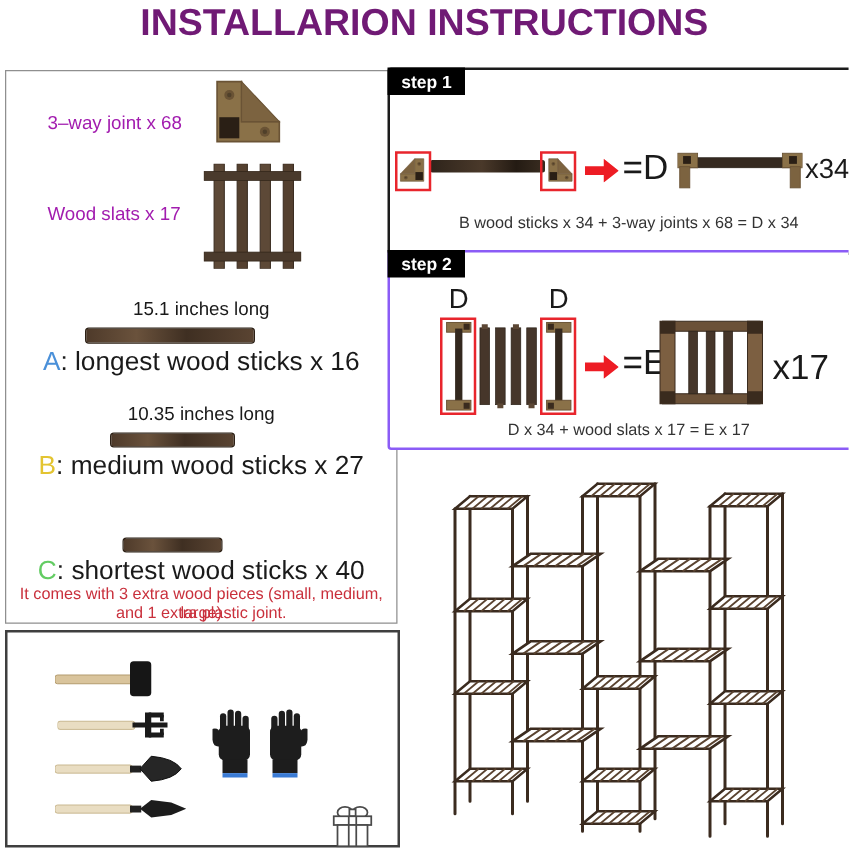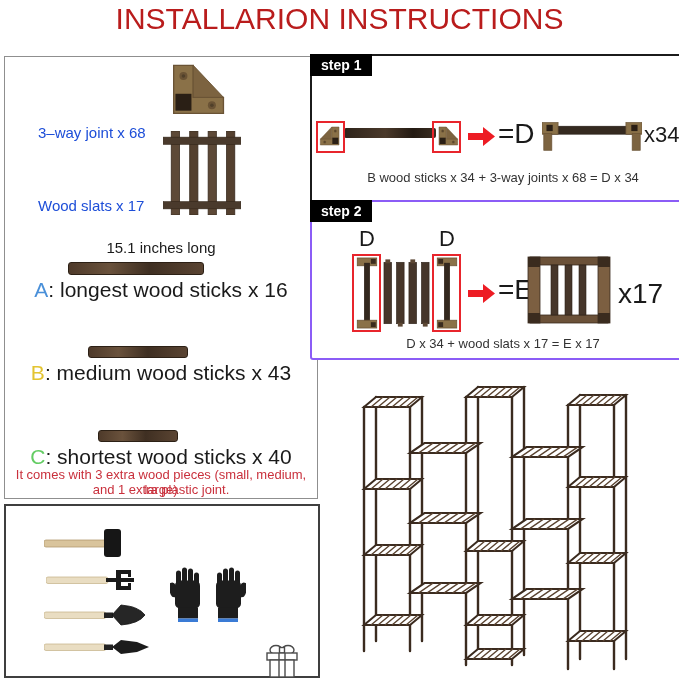--- a/index.html
+++ b/index.html
@@ -1,28 +1,28 @@
 <!DOCTYPE html>
 <html><head>
 <meta charset="utf-8">
 <style>
   html,body{margin:0;padding:0;background:#fff;}
   .page{position:relative;width:679px;height:681px;background:#fff;overflow:hidden;
         font-family:"Liberation Sans",sans-serif;color:#111;}
   .abs{position:absolute;}
   .title{position:absolute;top:2px;left:0;width:100%;text-align:center;
-         font-size:30px;font-weight:normal;letter-spacing:0;color:#b91c1c;}
+         font-size:30px;font-weight:bold;letter-spacing:0;color:#701a75;}
   .box{position:absolute;background:#fff;padding-left:16px;}
   #parts-box{left:4px;top:56px;width:296px;height:441px;border:1px solid #8f8f8f;}
   #tools-box{left:4px;top:504px;width:296px;height:170px;border:2px solid #3f3f3f;}
   #step1-box{left:310px;top:54px;width:366px;height:146px;border:2px solid #1b1b1b;border-radius:3px;}
   #step2-box{left:310px;top:200px;width:366px;height:156px;border:2px solid #8b5cf6;border-radius:3px;}
   .step-badge{position:absolute;top:-2px;left:-2px;background:#000;color:#fff;
               font-weight:bold;font-size:14px;padding:3px 11px;}
-  .part-label{position:absolute;font-size:15px;color:#1d4ed8;margin-top:34px;}
+  .part-label{position:absolute;font-size:15px;color:#a21caf;}
   .center-text{position:absolute;left:0;width:100%;text-align:center;}
   .len-label{font-size:15px;color:#1a1a1a;}
   .stick-line{font-size:21px;color:#1a1a1a;}
   .letter-a{color:#4a90d9;}
   .letter-b{color:#e3c431;}
   .letter-c{color:#63cc63;}
   .note{font-size:13px;color:#c9303c;line-height:15px;}
   .warning{font-size:15.5px;font-weight:bold;color:#c9303c;}
   .formula{font-size:13px;color:#333;}
   .red-outline{position:absolute;border:2.5px solid #e8252c;box-sizing:border-box;
@@ -95,23 +95,24 @@
       <rect x="0" y="6" width="76" height="7" fill="#4a3a2c" stroke="#332619" stroke-width="0.6"></rect>
       <rect x="0" y="69" width="76" height="7" fill="#4a3a2c" stroke="#332619" stroke-width="0.6"></rect>
     </svg>
 
     <div class="center-text len-label" style="top:182px;">15.1 inches long</div>
     <div class="stick" style="left:63px;top:205px;width:134px;height:11px;"></div>
     <div class="center-text stick-line" style="top:221px;">
       <span class="letter-a">A</span><span>: longest wood sticks x 16</span>
     </div>
 
+    <div class="center-text len-label" style="top:266px;">10.35 inches long</div>
     <div class="stick" style="left:83px;top:289px;width:98px;height:10px;"></div>
     <div class="center-text stick-line" style="top:304px;">
-      <span class="letter-b">B</span><span>: medium wood sticks x 43</span>
+      <span class="letter-b">B</span><span>: medium wood sticks x 27</span>
     </div>
 
     <div class="stick" style="left:93px;top:373px;width:78px;height:10px;"></div>
     <div class="center-text stick-line" style="top:388px;">
       <span class="letter-c">C</span><span>: shortest wood sticks x 40</span>
     </div>
 
     <div class="center-text note" style="top:410px;">It comes with 3 extra wood pieces (small, medium, large)</div>
     <div class="center-text note" style="top:425px;">and 1 extra plastic joint.</div>
   </div>

